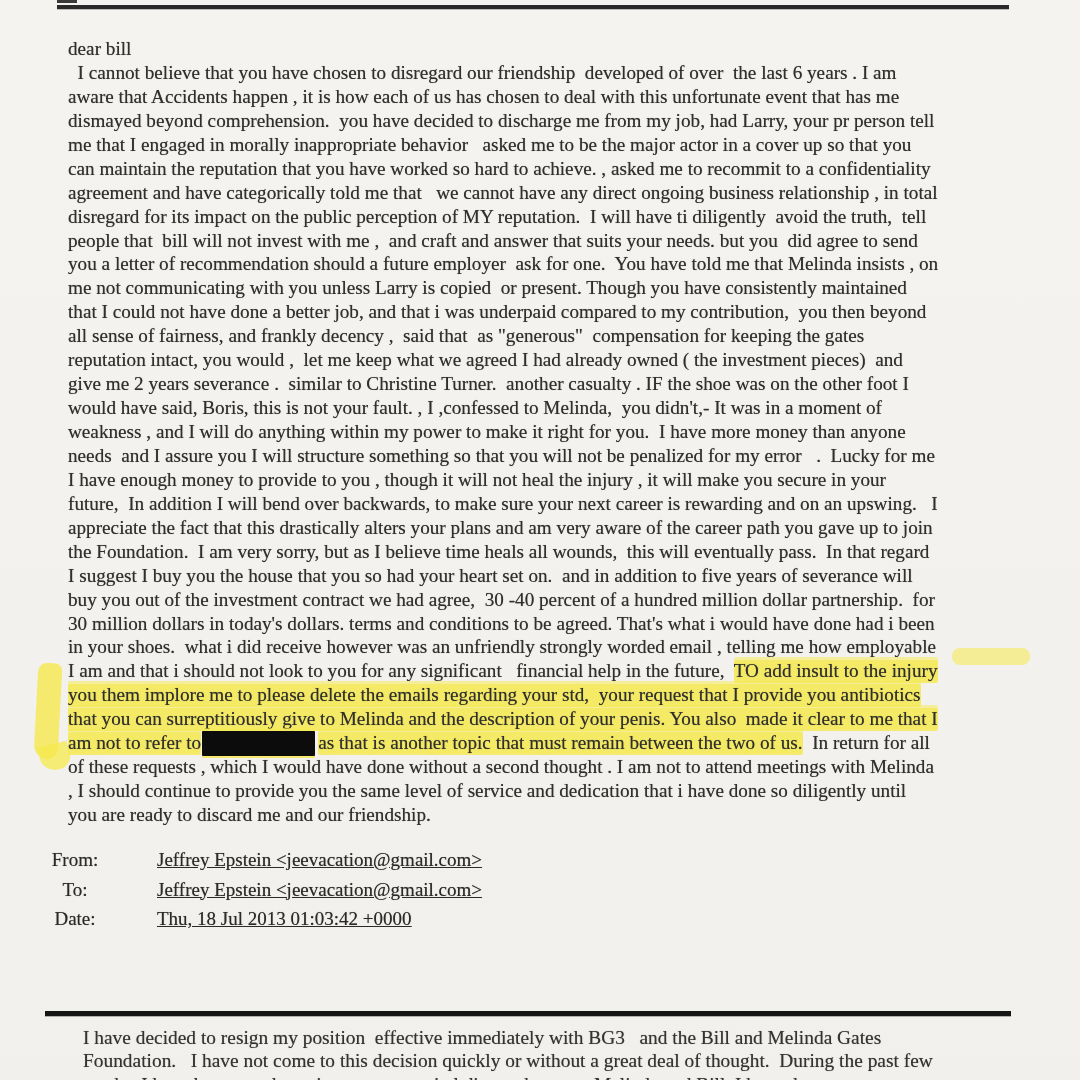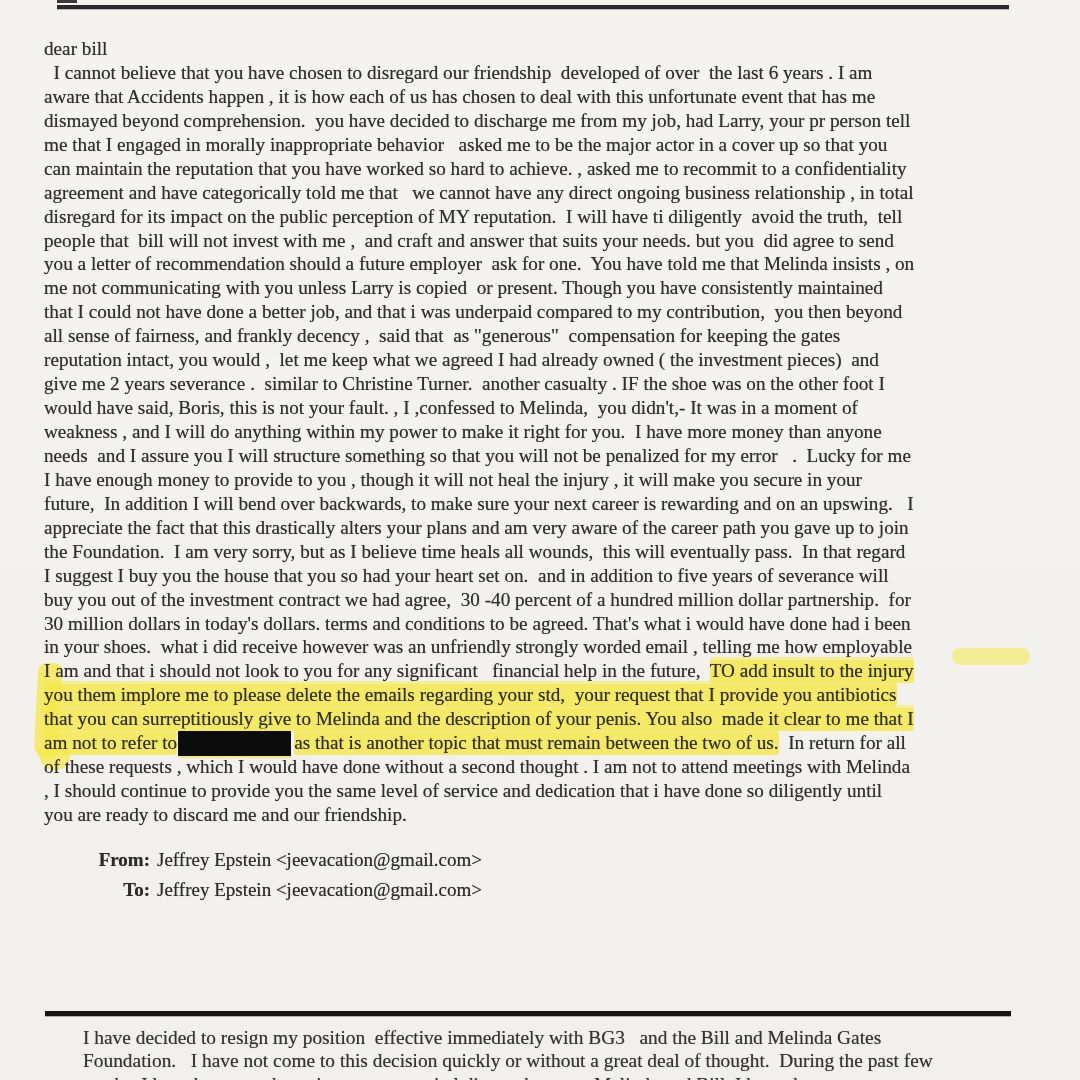--- a/index.html
+++ b/index.html
@@ -13,21 +13,21 @@
     background:linear-gradient(180deg,#f4f3f0 0%,#f3f2ee 40%,#f1f0ec 100%);
   }
   .top-rule{
     position:absolute;left:57px;top:5px;width:952px;height:4px;
     background:#2a2a2a;box-shadow:0 1px 0 rgba(120,120,120,.45);
   }
   .corner-mark{
     position:absolute;left:57px;top:0;width:20px;height:3px;background:#3a3a3a;
   }
   .letter{
-    position:absolute;left:44px;top:37px;width:980px;
+    position:absolute;left:68px;top:37px;width:980px;
     font-size:19.2px;line-height:23.95px;
     color:#302f2c;
     white-space:pre;
     text-shadow:0 0 .7px rgba(55,54,50,.65);
   }
   .letter .ln{height:23.95px;}
   .hl{
     background:rgba(245,233,76,.85);
     box-shadow:0 2px 0 rgba(245,233,76,.8),0 -3px 0 rgba(245,233,76,.5);
     border-radius:2px;
@@ -52,22 +52,22 @@
   .overshoot{
     position:absolute;left:952px;top:648px;width:78px;height:17px;
     background:rgba(245,233,76,.55);border-radius:8px;
   }
   .headers{
     position:absolute;left:0;top:849px;width:700px;
     font-size:19px;color:#2b2a28;
     text-shadow:0 0 .7px rgba(55,54,50,.6);
   }
   .hrow{display:flex;height:29.6px;align-items:baseline;}
-  .hlabel{width:150px;text-align:right;font-weight:bold;flex:none;}
-  .hval{padding-left:7px;white-space:pre;}
+  .hlabel{width:150px;text-align:center;font-weight:normal;flex:none;}
+  .hval{padding-left:7px;white-space:pre;text-decoration:underline;}
   .separator{
     position:absolute;left:45px;top:1011px;width:966px;height:5px;
     background:#161616;box-shadow:0 1px 0 rgba(110,110,110,.5);
   }
   .footer{
     position:absolute;left:70px;top:1026px;width:980px;
     font-size:19.4px;line-height:23.4px;color:#343330;
     white-space:pre;
     text-shadow:0 0 .8px rgba(60,58,54,.6);
   }
@@ -88,18 +88,22 @@
 
   <div class="headers">
     <div class="hrow">
       <span class="hlabel">From:</span>
       <span class="hval">Jeffrey Epstein &lt;jeevacation@gmail.com&gt;</span>
     </div>
     <div class="hrow">
       <span class="hlabel">To:</span>
       <span class="hval">Jeffrey Epstein &lt;jeevacation@gmail.com&gt;</span>
     </div>
+    <div class="hrow">
+      <span class="hlabel">Date:</span>
+      <span class="hval">Thu, 18 Jul 2013 01:03:42 +0000</span>
+    </div>
   </div>
 
   <div class="separator"></div>
 
   <div class="footer" id="footer-body"><div class="ln">I have decided to resign my position  effective immediately with BG3   and the Bill and Melinda Gates</div><div class="ln">Foundation.   I have not come to this decision quickly or without a great deal of thought.  During the past few</div><div class="ln">weeks. I have been caught up in a severe marital dispute between Melinda and Bill. I have the greatest respect</div></div>
 </div>
 
 </body></html>

